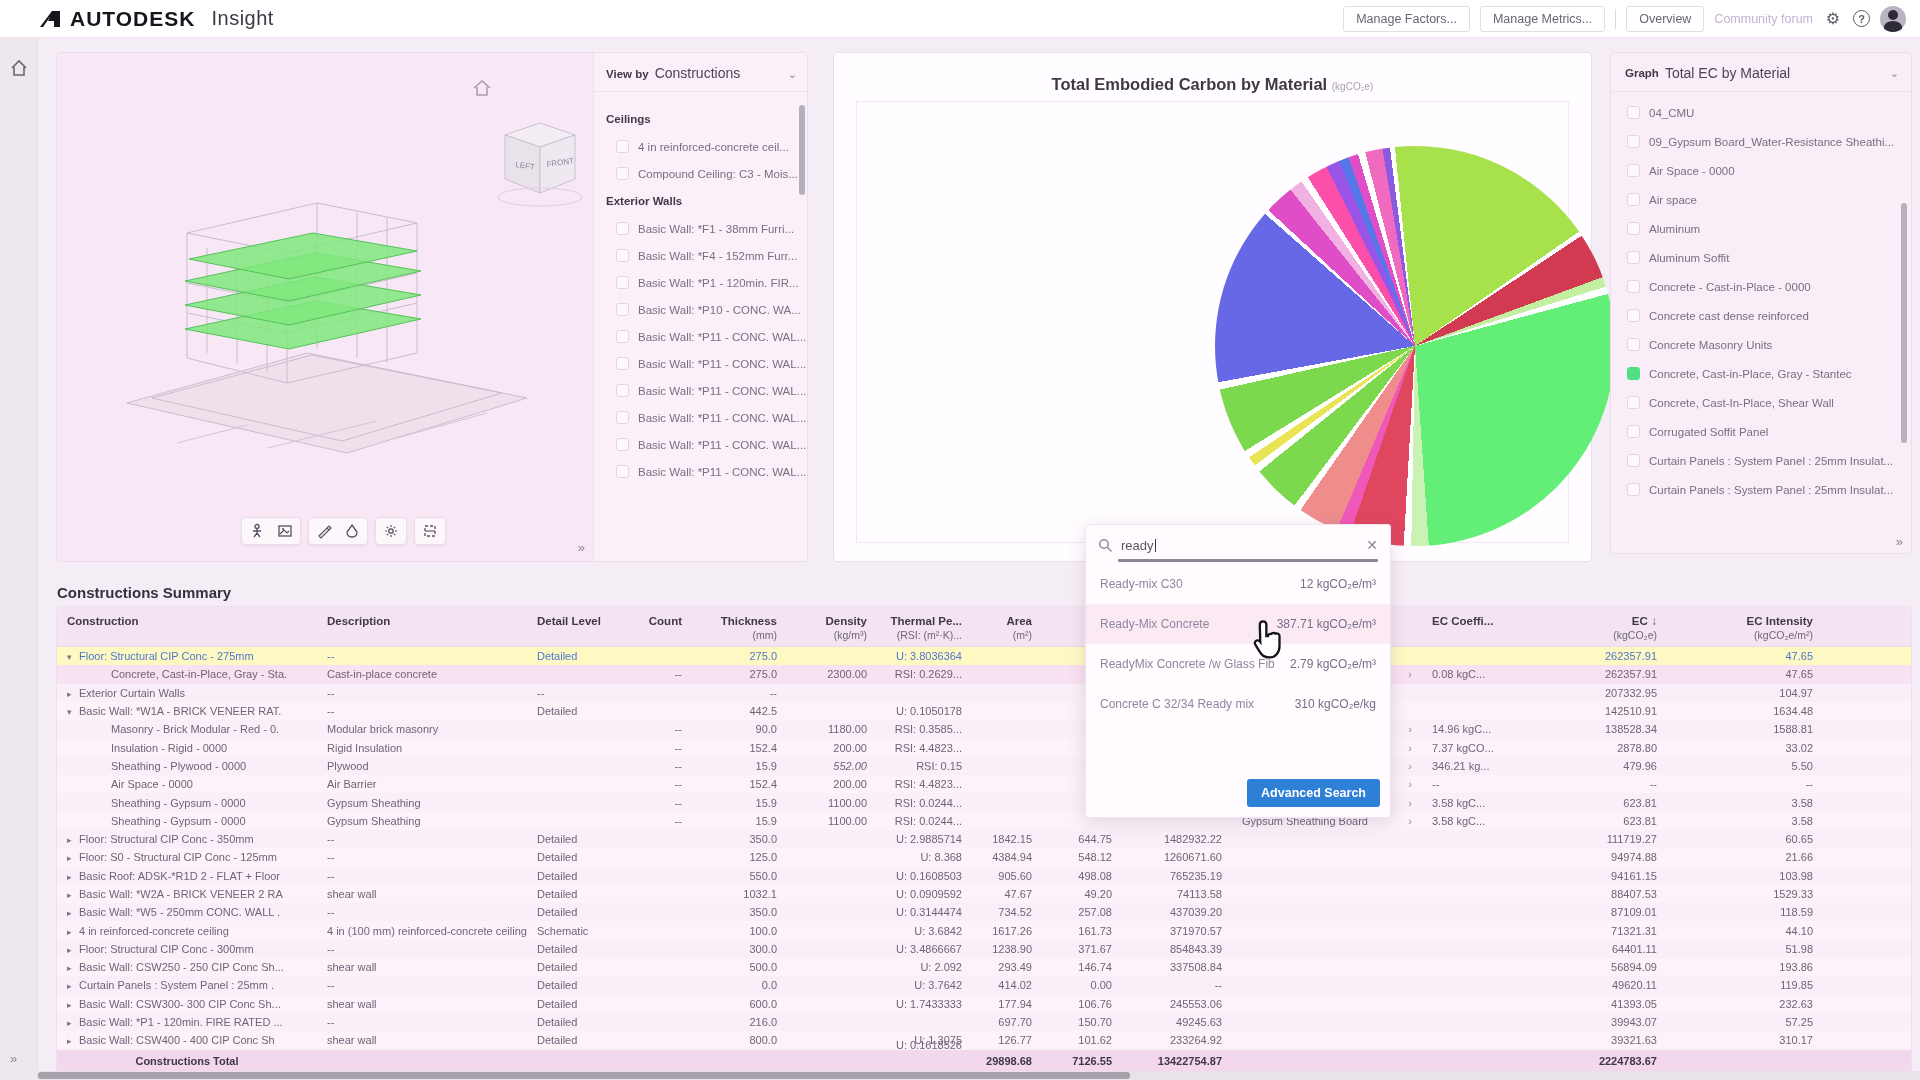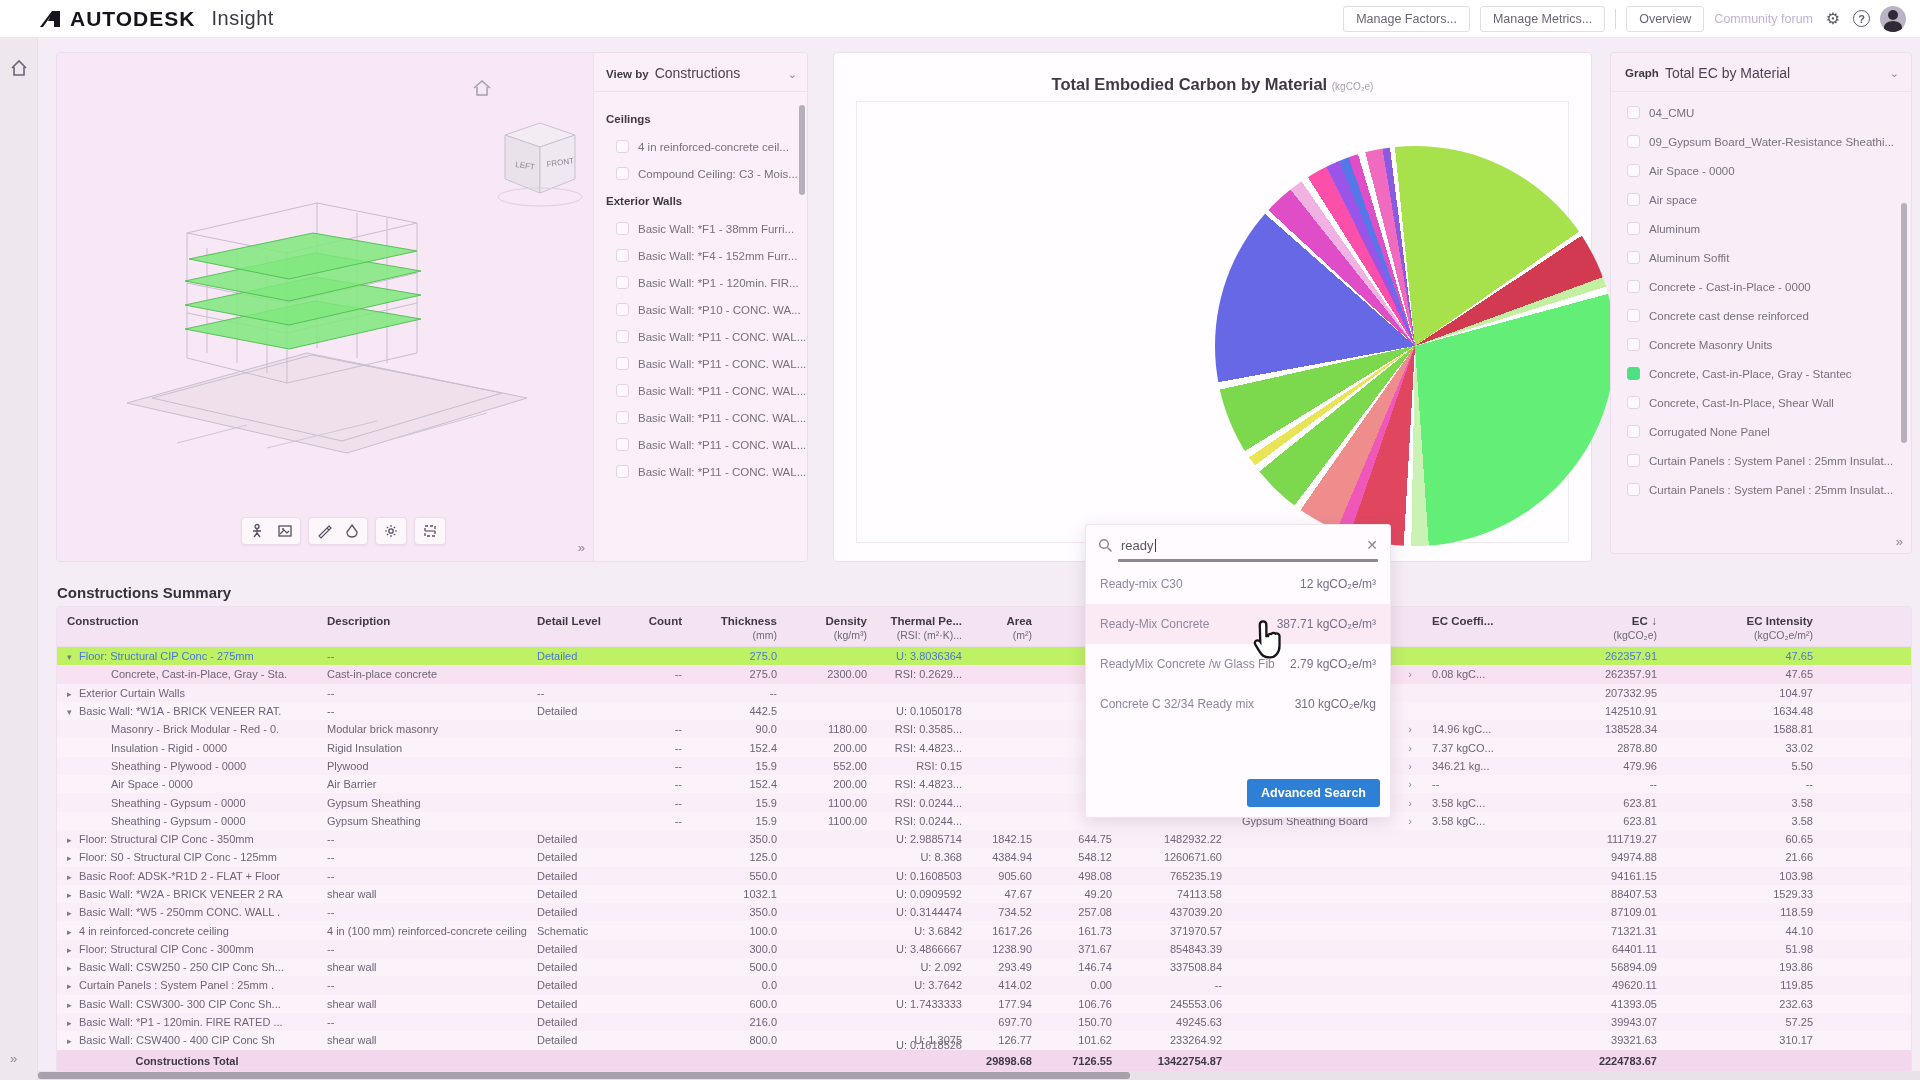--- a/index.html
+++ b/index.html
@@ -70,21 +70,21 @@
   
   .summary-title { position:absolute; left:57px; top:584px; font-size:15px; font-weight:bold; color:#36313e; }
   #table { position:absolute; left:56px; top:606px; width:1856px; background:#faeff8; border:1px solid #eee0ee; border-radius:3px; }
   .thead { display:flex; background:#f4e4f1; border-bottom:1px solid #eadcea; min-height:40px; align-items:flex-start; padding-top:5px; }
   .th { font-size:11.5px; font-weight:bold; color:#3f3947; padding:2px 10px 2px 10px; line-height:14px; }
   .th .sub { font-weight:normal; color:#6e6778; font-size:10.5px; }
   .row { display:flex; height:18.3px; align-items:center; font-size:11px; color:#6e6478; }
   .row:nth-child(even) { background:#fbf2fa; }
   .cell { padding:0 10px; white-space:nowrap; overflow:hidden; }
   .num { text-align:right; }
-  .row.sel { background:#bef264; color:#4d77cf; }
+  .row.sel { background:#fef9c3; color:#4d77cf; }
   .row.pink { background:#f8e1f1; }
   .exp { display:inline-block; width:12px; color:#7c7587; font-size:9px; }
   .edname { display:flex; }
   .edchev { margin-left:auto; color:#8d8696; cursor:pointer; }
   .row.total { background:#f3d7ec; height:22px; color:#3f3947; }
   .row.total .cell { font-weight:bold; }
   .sort-arrow { color:#5f5a68; font-size:12px; font-weight:normal; }
 
   
   #popup { position:absolute; left:1085px; top:524px; width:306px; height:294px; background:#fffbfe; border:1px solid #f0e4ef; border-radius:3px; box-shadow:0 4px 18px rgba(120,80,120,.18); z-index:50; }
@@ -333,21 +333,21 @@
       <div class="lst-item">
         <span class="chk" style="background: rgb(79, 224, 132); border-color: rgb(79, 224, 132);"></span>
         <span>Concrete, Cast-in-Place, Gray - Stantec</span>
       </div>
       <div class="lst-item">
         <span class="chk"></span>
         <span>Concrete, Cast-In-Place, Shear Wall</span>
       </div>
       <div class="lst-item">
         <span class="chk"></span>
-        <span>Corrugated None Panel</span>
+        <span>Corrugated Soffit Panel</span>
       </div>
       <div class="lst-item">
         <span class="chk"></span>
         <span>Curtain Panels : System Panel : 25mm Insulat...</span>
       </div>
       <div class="lst-item">
         <span class="chk"></span>
         <span>Curtain Panels : System Panel : 25mm Insulat...</span>
       </div>
     </div>
@@ -518,21 +518,21 @@
         <div class="cell" style="width: 95px;">7.37 kgCO...</div>
         <div class="cell num" style="width: 150px;">2878.80</div>
         <div class="cell num" style="width: 156px;">33.02</div>
       </div>
       <div class="row">
         <div class="cell" style="width: 260px; padding-left: 54px;"><span>Sheathing - Plywood - 0000</span></div>
         <div class="cell" style="width: 210px;">Plywood</div>
         <div class="cell" style="width: 100px;"></div>
         <div class="cell num" style="width: 65px;">--</div>
         <div class="cell num" style="width: 95px;">15.9</div>
-        <div class="cell num" style="width: 90px;">552.00</div>
+        <div class="cell num" style="width: 90px; font-style: italic;">552.00</div>
         <div class="cell num" style="width: 95px;">RSI: 0.15</div>
         <div class="cell num" style="width: 70px;"></div>
         <div class="cell num" style="width: 80px;"></div>
         <div class="cell num" style="width: 110px;"></div>
         <div class="cell edname" style="width: 190px;">
           <span>Plywood</span>
           <span class="edchev">›</span>
         </div>
         <div class="cell" style="width: 95px;">346.21 kg...</div>
         <div class="cell num" style="width: 150px;">479.96</div>

